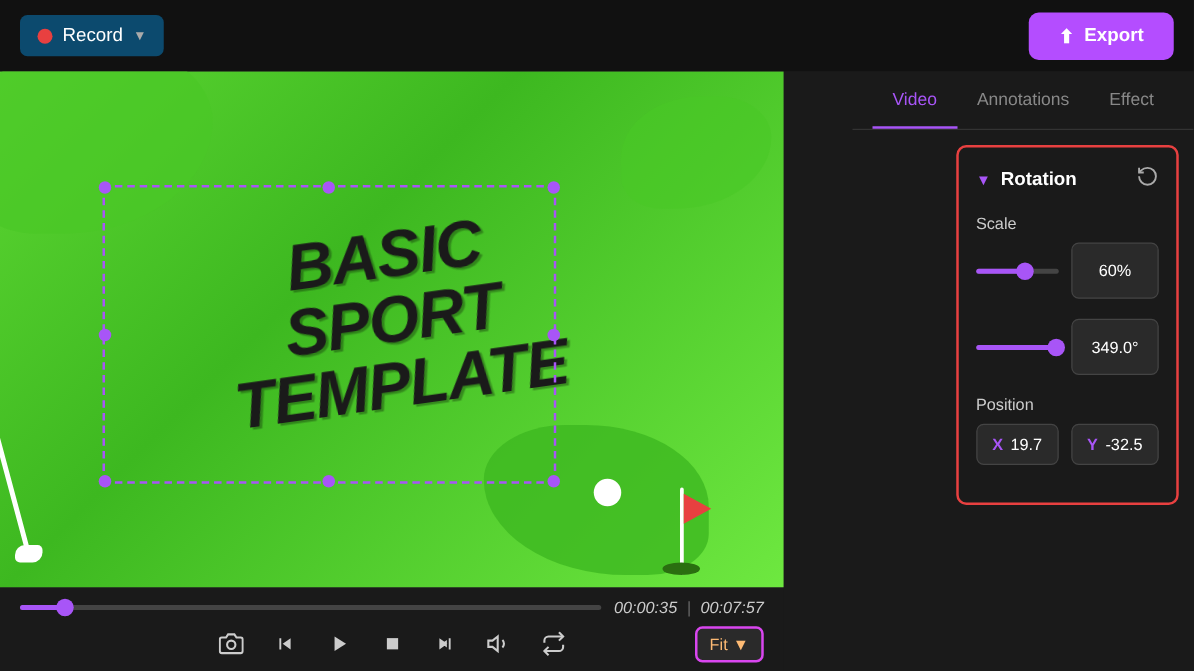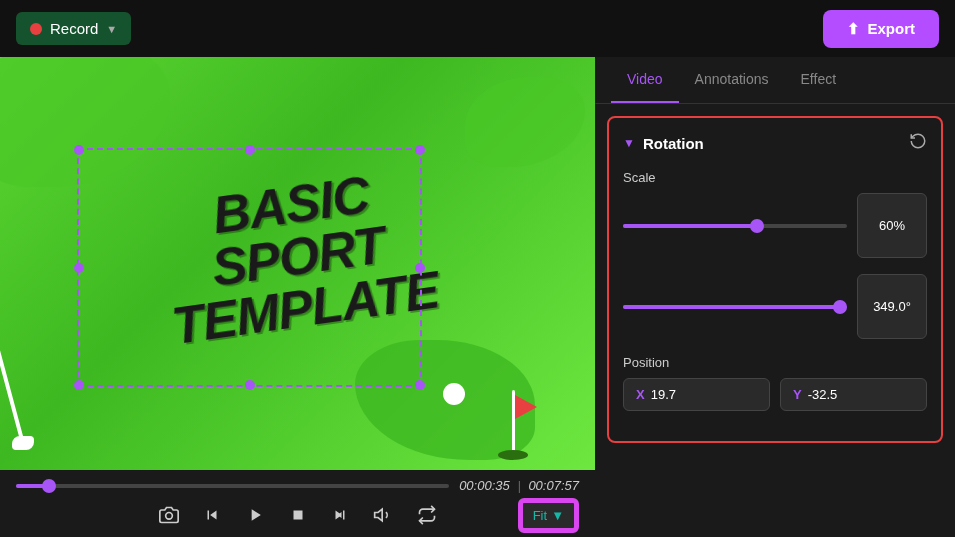--- a/index.html
+++ b/index.html
@@ -21,21 +21,21 @@
       justify-content: space-between;
       padding: 8px 16px;
       background: #111;
       height: 57px;
       flex-shrink: 0;
     }
     .record-btn {
       display: flex;
       align-items: center;
       gap: 8px;
-      background: #14532d;
+      background: #0c4a6e;
       border: none;
       color: #fff;
       padding: 8px 14px;
       border-radius: 6px;
       cursor: pointer;
       font-size: 15px;
     }
     .record-dot {
       width: 12px;
       height: 12px;
@@ -294,35 +294,36 @@
       align-items: center;
       justify-content: center;
     }
     .fit-select {
       position: absolute;
       right: 0;
       display: flex;
       align-items: center;
       gap: 4px;
       background: #2a2a2a;
-      border: 5px solid #d946ef;
+      border: 2px solid #d946ef;
       border-radius: 6px;
       padding: 5px 10px;
-      color: #14b8a6;
+      color: #fdba74;
       font-size: 13px;
       cursor: pointer;
     }
 
     
     .right-panel {
-      width: 360px;
+      width: 328px;
       background: #1a1a1a;
       display: flex;
       flex-direction: column;
       flex-shrink: 0;
+      align-items: flex-end;
     }
 
     
     .tabs {
       display: flex;
       border-bottom: 1px solid #333;
       padding: 0 16px;
     }
     .tab {
       padding: 14px 16px;
@@ -409,21 +410,21 @@
       height: 14px;
       background: #a855f7;
       border-radius: 50%;
     }
     .slider-thumb-scale { left: calc(60% - 7px); }
     .slider-thumb-rotation { left: calc(97% - 7px); }
     .value-box {
       background: #2a2a2a;
       border: 1px solid #444;
       border-radius: 6px;
-      padding: 24px 12px;
+      padding: 14px 12px;
       font-size: 13px;
       color: #fff;
       min-width: 70px;
       text-align: center;
     }
 
     
     .position-inputs {
       display: flex;
       gap: 10px;

